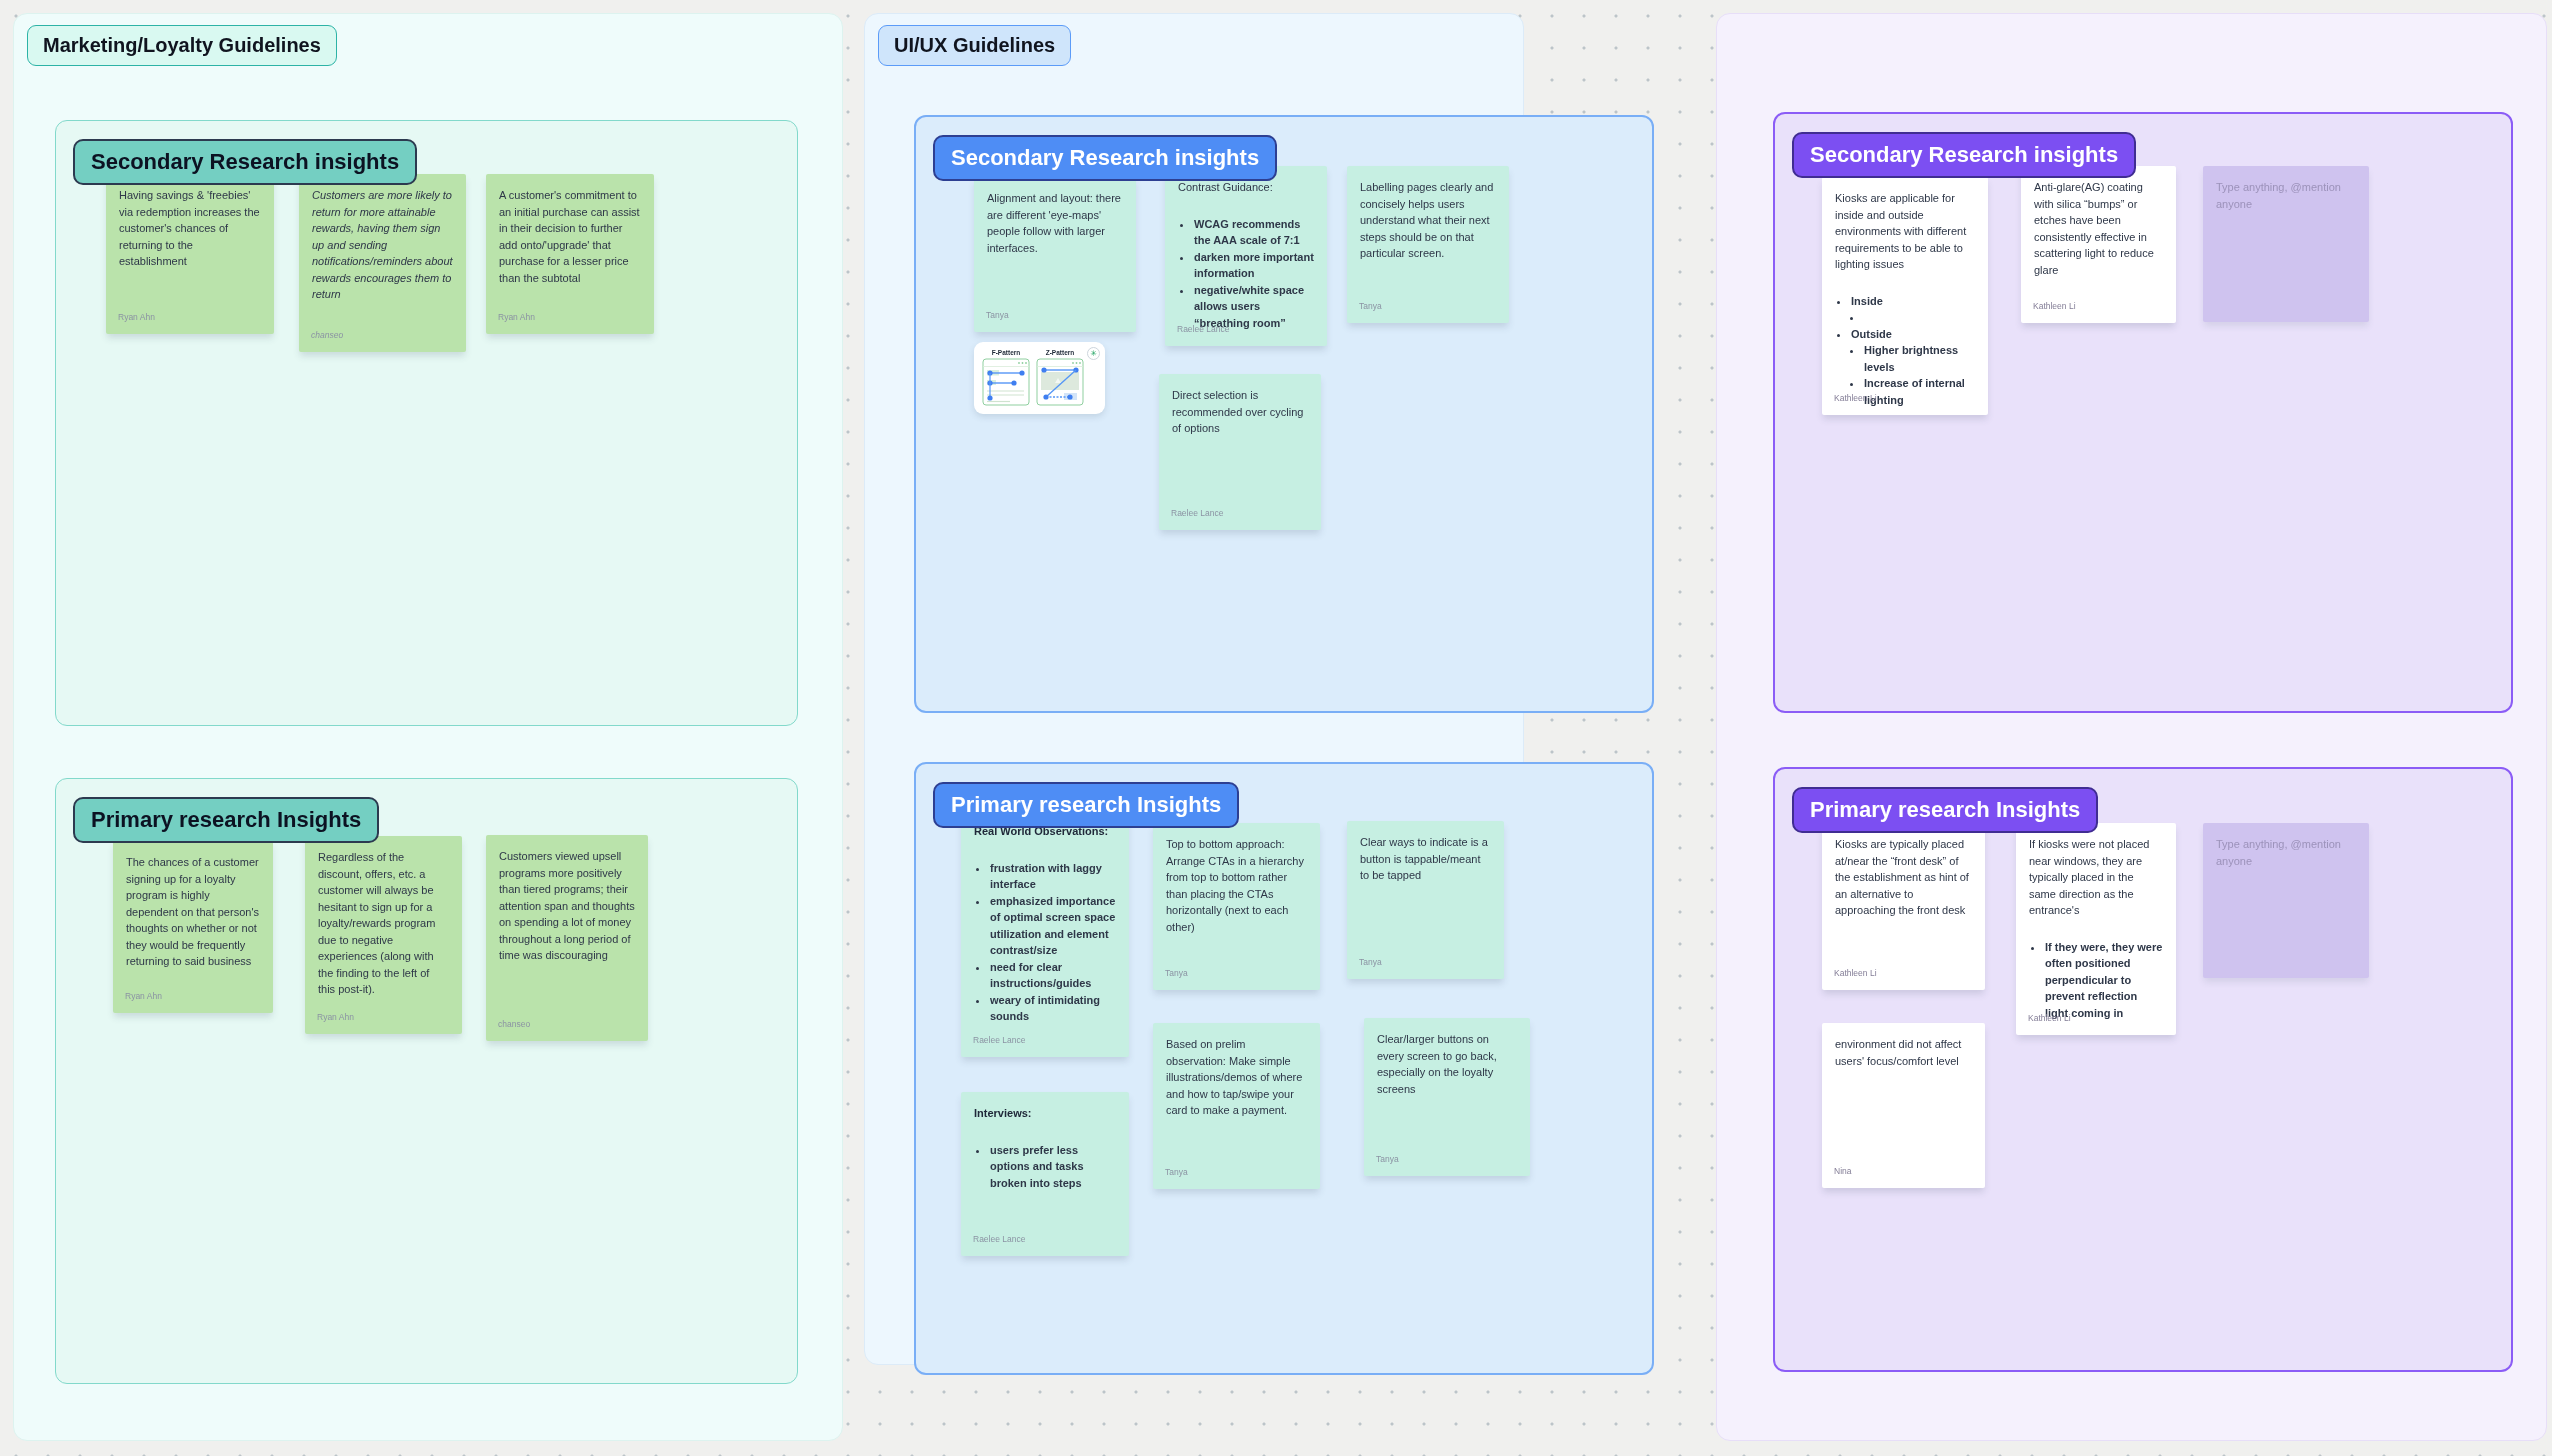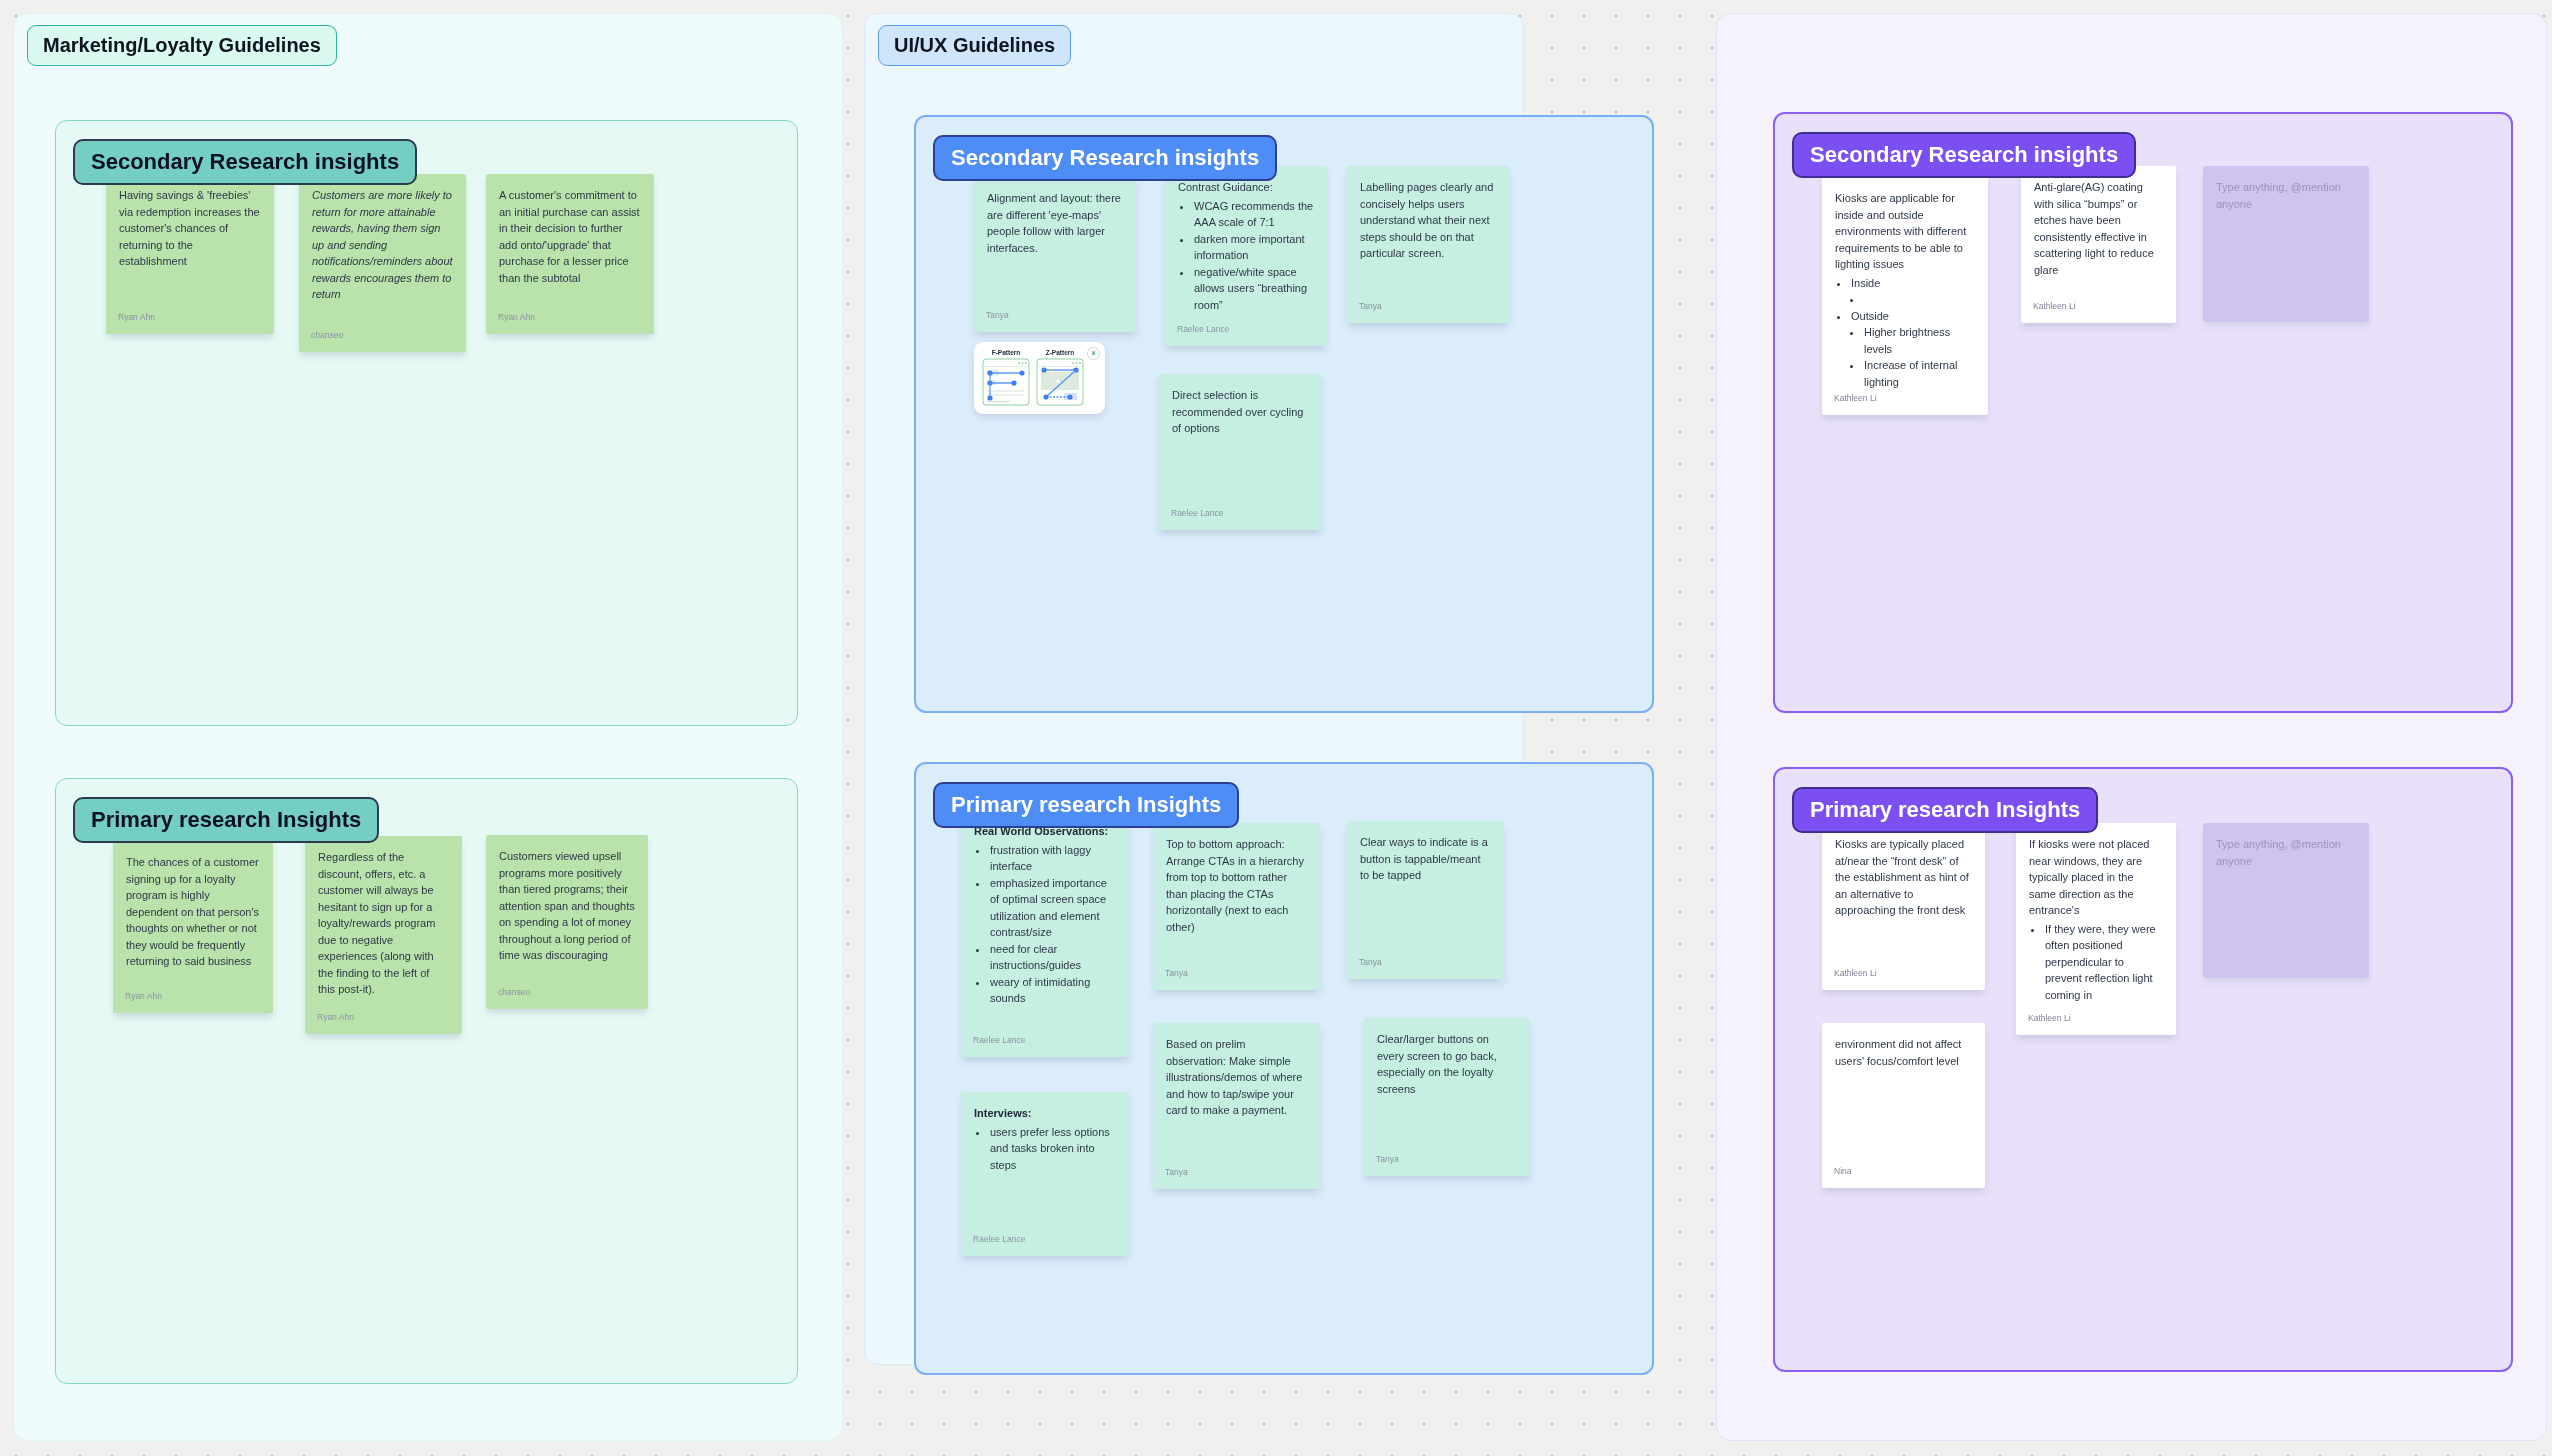--- a/index.html
+++ b/index.html
@@ -37,21 +37,21 @@
   .note { position:absolute; padding:13px 13px 24px 13px; font-size:11px; line-height:16.5px;
           color:#2e3748; border-radius:2px; box-shadow:0 5px 7px -1px rgba(60,80,100,.17); }
   .frame-marketing .note { background:#bae3ab; }
   .frame-uiux      .note { background:#c6efe2; }
   .frame-placement .note { background:#ffffff; }
   .note .author { position:absolute; left:12px; bottom:9px; font-size:8.5px; color:#8b93a3; }
   .frame-placement .note .author { color:#837d96;text-align:center; }
   .note.placeholder { background:#cfc3ef; box-shadow:0 5px 7px -1px rgba(60,80,100,.12); }
   .note.placeholder .ph-text { color:#9c92ba; }
   .note .bold { font-weight:bold; color:#20293a; }
-  ul.bullets { margin:2px 0 0 0; padding-left:15px; list-style:disc; }
+  ul.bullets { margin:20px 0 0 0; padding-left:15px; list-style:disc;font-weight:bold; }
   ul.bullets li { padding-left:1px; }
   ul.bullets ul { margin:0; padding-left:13px; list-style:disc; }
 
   .img-card { position:absolute; width:131px; height:72px; background:#ffffff; border-radius:9px;
               box-shadow:0 3px 6px rgba(60,80,100,.15); }
   .sparkle-btn { position:absolute; right:5px; top:5px; width:13px; height:13px; border-radius:50%;
                  border:1px solid #cdd5dc; background:#fff; display:flex; align-items:center; justify-content:center;
                  font-size:8px; color:#18a05c; line-height:1; }
 </style>
 </head>
@@ -79,21 +79,21 @@
   <div class="section" style="left:41px; top:764px; width:743px; height:606px;">
     <div class="chip">Primary research Insights</div>
     <div class="note" style="left:57px; top:62px; width:160px; height:172px;">
       <div>The chances of a customer signing up for a loyalty program is highly dependent on that person's thoughts on whether or not they would be frequently returning to said business</div>
       <div class="author">Ryan Ahn</div>
     </div>
     <div class="note" style="left:249px; top:57px; width:157px; height:198px;">
       <div>Regardless of the discount, offers, etc. a customer will always be hesitant to sign up for a loyalty/rewards program due to negative experiences (along with the finding to the left of this post-it).</div>
       <div class="author">Ryan Ahn</div>
     </div>
-    <div class="note" style="left:430px; top:56px; width:162px; height:174px;">
+    <div class="note" style="left:430px; top:56px; width:162px; height:206px;">
       <div>Customers viewed upsell programs more positively than tiered programs; their attention span and thoughts on spending a lot of money throughout a long period of time was discouraging</div>
       <div class="author">chanseo</div>
     </div>
   </div>
 </div>
 
 <div class="frame frame-uiux">
   <div class="frame-title">UI/UX Guidelines</div>
 
   <div class="section" style="left:49px; top:101px; width:740px; height:598px;">

